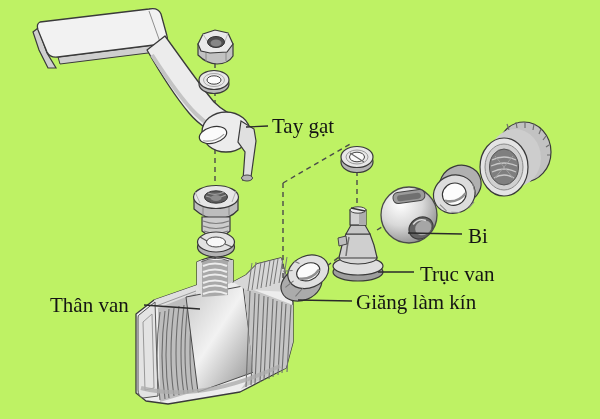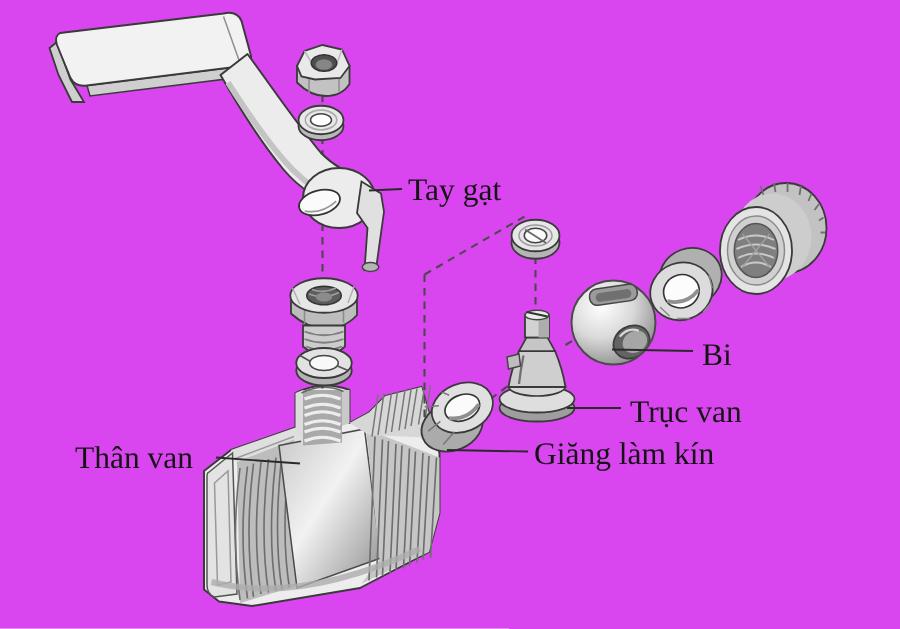--- a/index.html
+++ b/index.html
@@ -1,17 +1,17 @@
 <!DOCTYPE html>
 <html><head>
 <meta charset="utf-8">
 <style>
   html,body{margin:0;padding:0;}
   body{background:#ffffff;font-family:"Liberation Serif","DejaVu Serif",serif;}
-  .stage{position:relative;width:600px;height:419px;background:#d946ef;overflow:hidden;}
+  .stage{position:relative;width:600px;height:419px;background:#bef264;overflow:hidden;}
   svg{display:block;}
   text.part-label{font-family:"Liberation Serif","DejaVu Serif",serif;font-size:21px;fill:#141414;}
   .outline{stroke:#3a3a3a;stroke-width:1.3;stroke-linejoin:round;}
   .thin{stroke:#6e6e6e;stroke-width:1.1;fill:none;}
   .dash{stroke:#4a4a4a;stroke-width:1.4;stroke-dasharray:5 4;fill:none;}
   .leader{stroke:#2a2a2a;stroke-width:1.3;fill:none;}
 </style>
 </head>
 <body>
 

